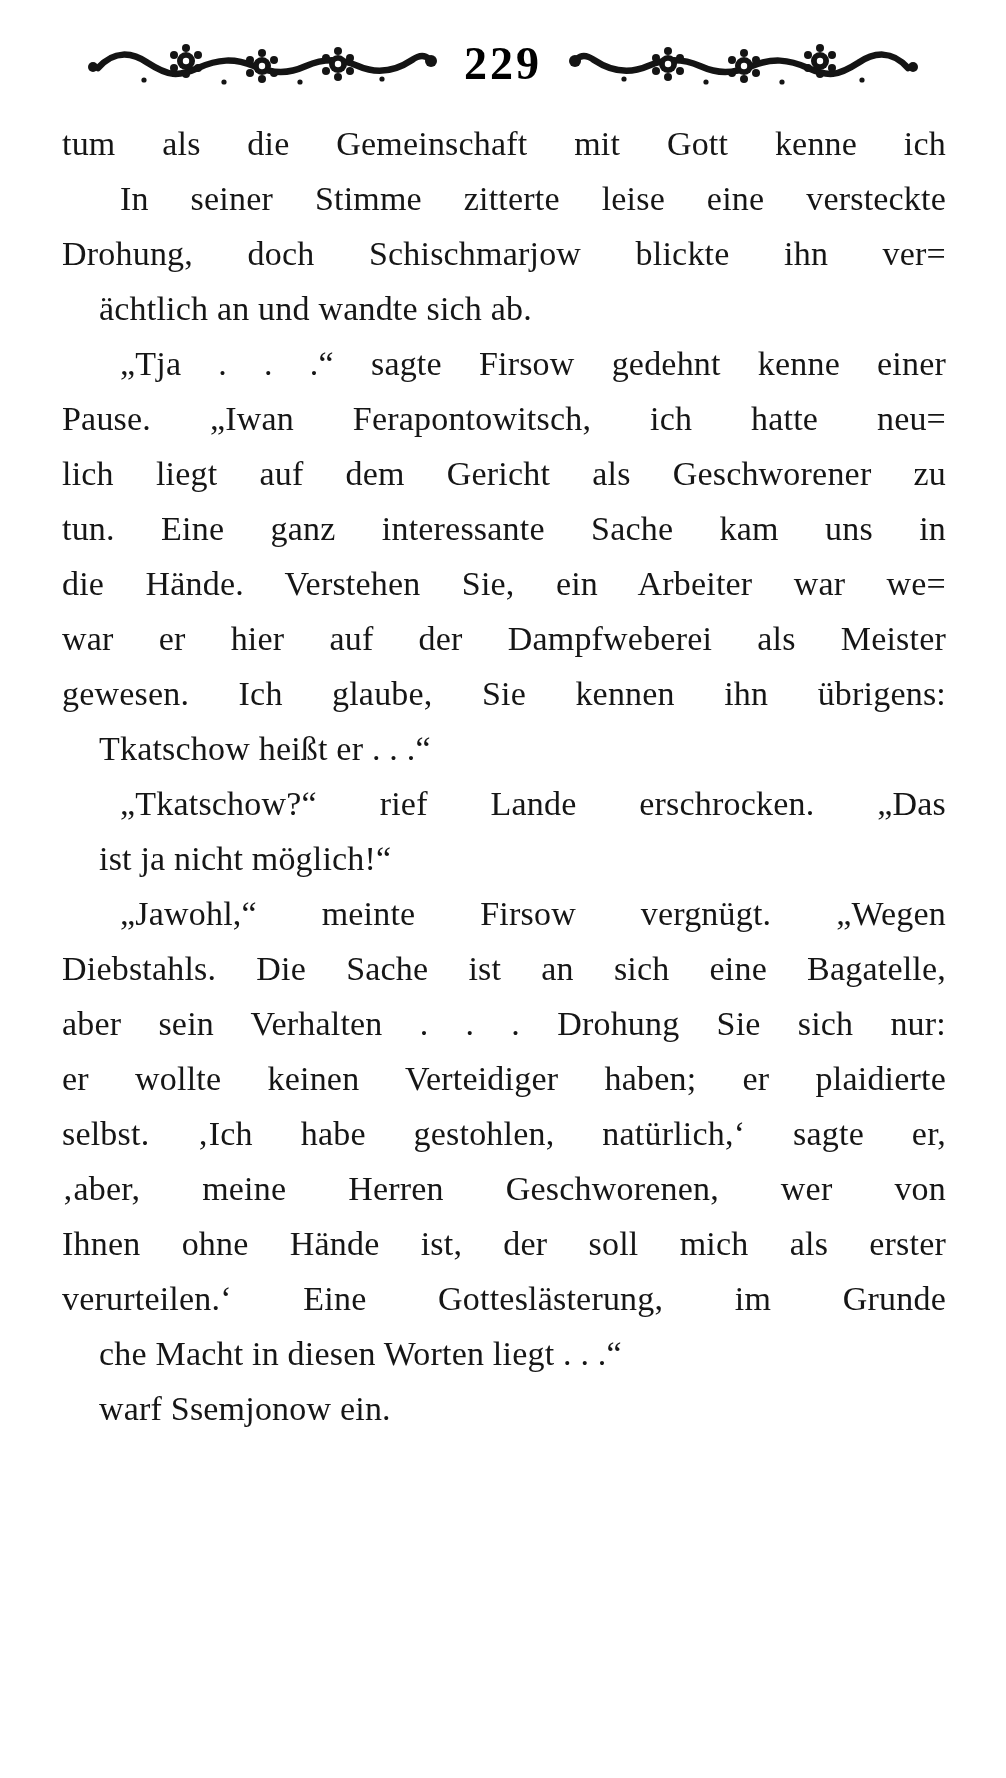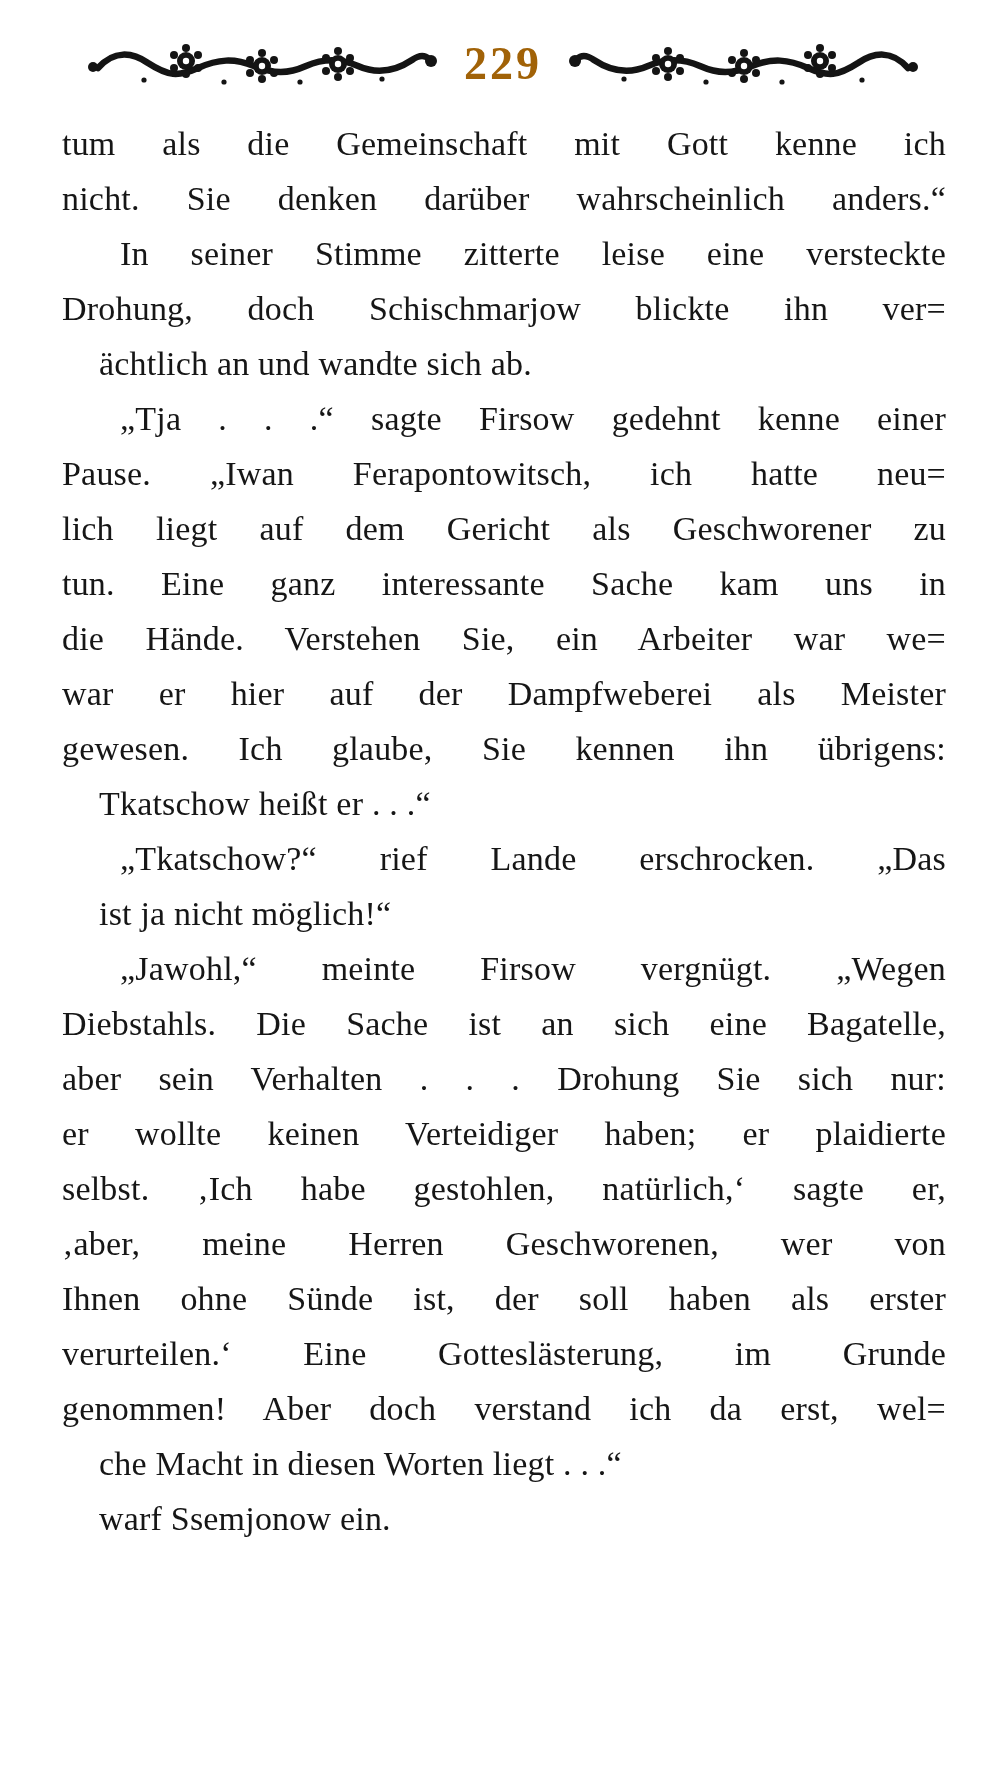--- a/index.html
+++ b/index.html
@@ -25,21 +25,21 @@
     display: flex;
     align-items: center;
     justify-content: center;
     gap: 26px;
   }
   .page-number {
     font-size: 46px;
     font-weight: 700;
     letter-spacing: 3px;
     line-height: 56px;
-    color: #a16207;
+    color: #000000;
   }
   .orn {
     width: 352px;
     height: 44px;
     flex: 0 0 auto;
   }
   .orn.mirrored { transform: scaleX(-1); }
   .textblock {
     position: absolute;
     top: 116px;
@@ -155,40 +155,38 @@
         <circle cx="100" cy="19" r="3.2"></circle>
         <circle cx="176" cy="24" r="3.2"></circle>
         <circle cx="252" cy="22" r="3.2"></circle>
       </g>
     </svg>
 
   </header>
 
   <main class="textblock">
     <div class="line j">tum als die Gemeinschaft mit Gott kenne ich</div>
-    <div class="line j">nicht. Sie denken darüber wahrscheinlich anders.“</div>
     <div class="line j ind">In seiner Stimme zitterte leise eine versteckte</div>
     <div class="line j">Drohung, doch Schischmarjow blickte ihn ver=</div>
     <div class="line end">ächtlich an und wandte sich ab.</div>
     <div class="line j ind">„Tja . . .“ sagte Firsow gedehnt kenne einer</div>
     <div class="line j">Pause. „Iwan Ferapontowitsch, ich hatte neu=</div>
     <div class="line j">lich liegt auf dem Gericht als Geschworener zu</div>
     <div class="line j">tun. Eine ganz interessante Sache kam uns in</div>
     <div class="line j">die Hände. Verstehen Sie, ein Arbeiter war we=</div>
     <div class="line j">war er hier auf der Dampfweberei als Meister</div>
     <div class="line j">gewesen. Ich glaube, Sie kennen ihn übrigens:</div>
     <div class="line end">Tkatschow heißt er . . .“</div>
     <div class="line j ind">„Tkatschow?“ rief Lande erschrocken. „Das</div>
     <div class="line end">ist ja nicht möglich!“</div>
     <div class="line j ind">„Jawohl,“ meinte Firsow vergnügt. „Wegen</div>
     <div class="line j">Diebstahls. Die Sache ist an sich eine Bagatelle,</div>
     <div class="line j">aber sein Verhalten . . . Drohung Sie sich nur:</div>
     <div class="line j">er wollte keinen Verteidiger haben; er plaidierte</div>
     <div class="line j">selbst. ‚Ich habe gestohlen, natürlich,‘ sagte er,</div>
     <div class="line j">‚aber, meine Herren Geschworenen, wer von</div>
-    <div class="line j">Ihnen ohne Sünde ist, der soll haben als erster</div>
+    <div class="line j">Ihnen ohne Hände ist, der soll mich als erster</div>
     <div class="line j">verurteilen.‘ Eine Gotteslästerung, im Grunde</div>
-    <div class="line j">genommen! Aber doch verstand ich da erst, wel=</div>
     <div class="line end">che Macht in diesen Worten liegt . . .“</div>
     <div class="line end">warf Ssemjonow ein.</div>
   </main>
 
 </div>
 
 </body></html>

